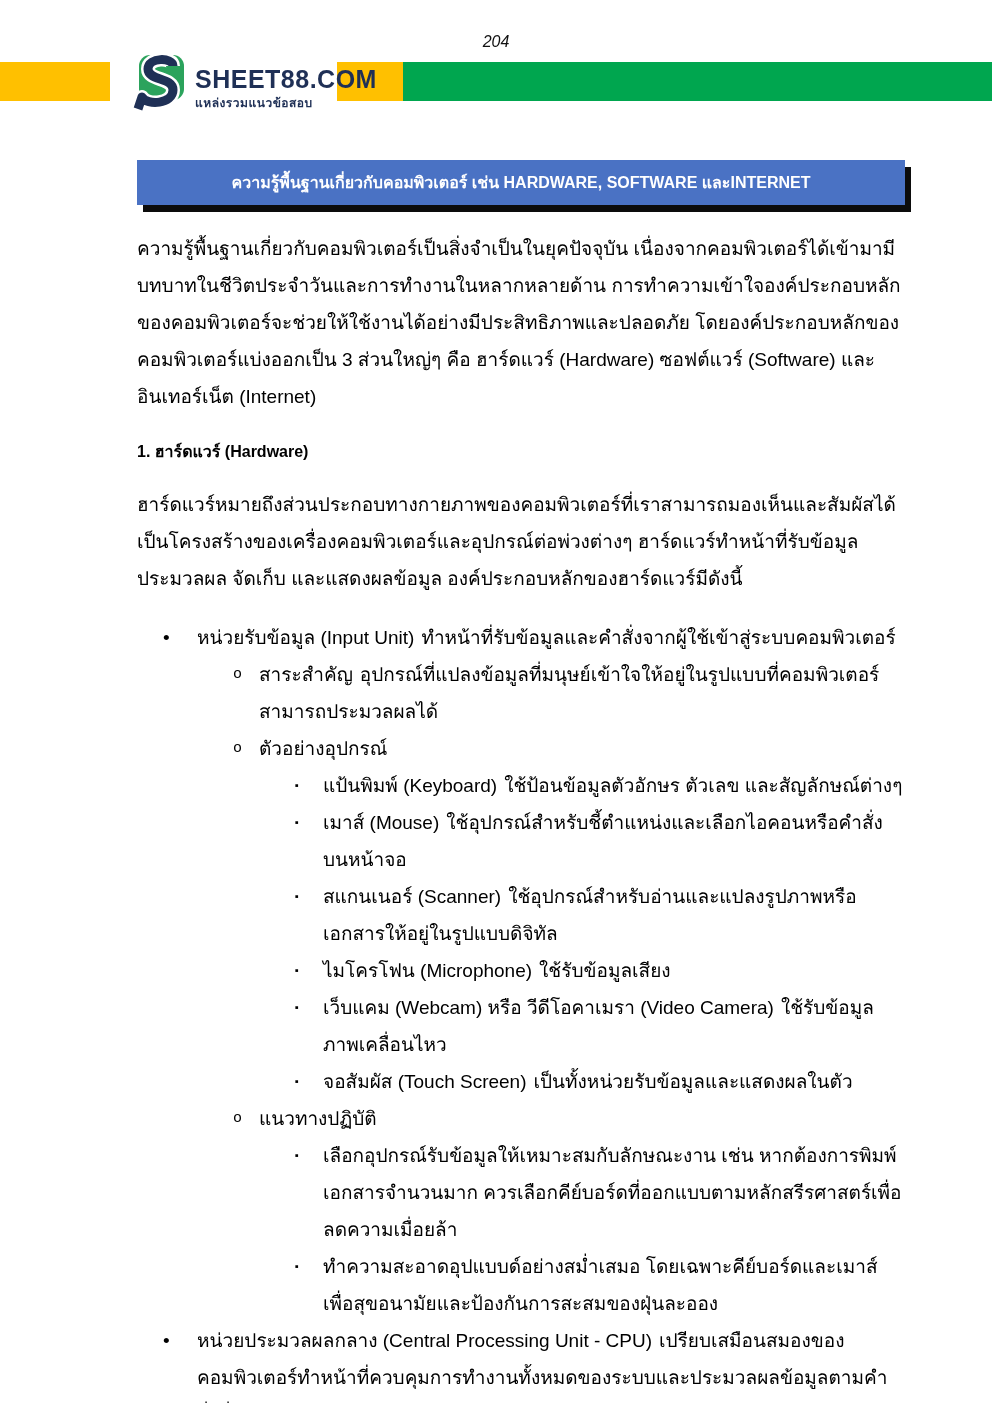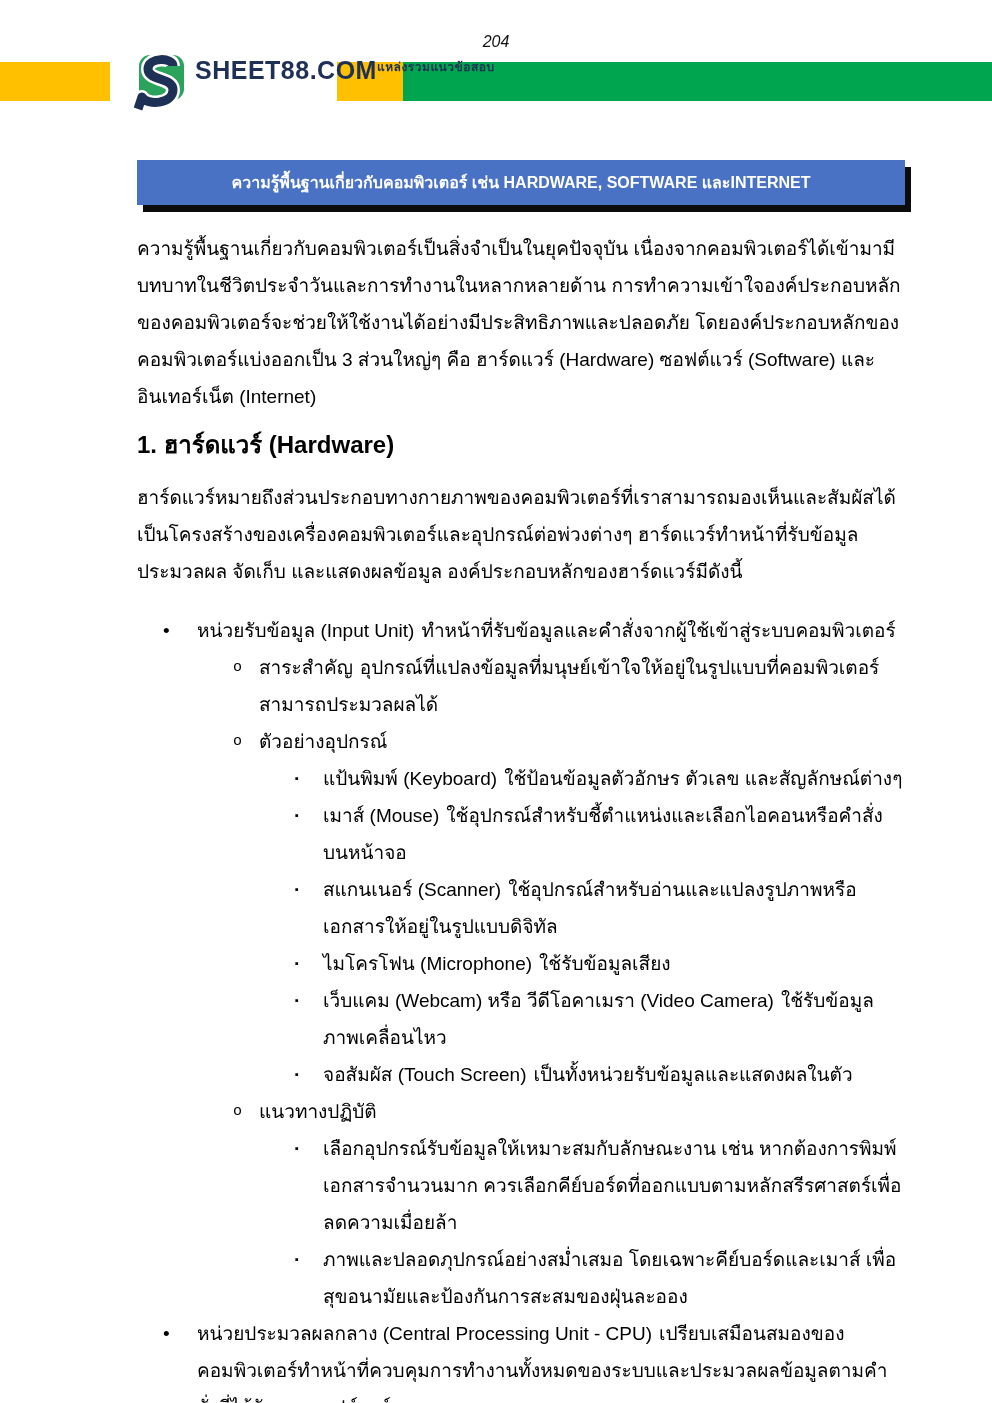--- a/index.html
+++ b/index.html
@@ -25,21 +25,21 @@
   .band { position: absolute; top: 62px; height: 39px; }
   .band-left-yellow  { left: 0;     width: 110px; background: #FFC000; }
   .band-mid-yellow   { left: 337px; width: 66px;  background: #FFC000; }
   .band-green        { left: 403px; width: 589px; background: #00A64F; }
 
   .logo {
     position: absolute; left: 133px; top: 54px;
     display: flex; align-items: flex-start; gap: 10px;
   }
   .logo-icon { width: 52px; height: 60px; flex: 0 0 auto; }
-  .logo-text { display: flex; margin-top: 3px; }
+  .logo-text { display: flex; flex-direction: column; margin-top: 12px; }
   .logo-name {
     font-size: 25px; font-weight: 800; color: #1F3056;
     letter-spacing: 0.5px; line-height: 27px;
   }
   .logo-tagline {
     font-size: 12px; font-weight: 700; color: #1F3056;
     line-height: 21px; letter-spacing: 0.5px;
   }
 
   
@@ -59,22 +59,22 @@
   
   .content {
     position: absolute;
     left: 137px; top: 230px;
     width: 768px;
     font-size: 19px;
     line-height: 37px;
   }
   .para { margin: 0; }
   .section-heading {
-    margin: 11px 0 0 0;
-    font-size: 24px;
+    margin: 18px 0 0 0;
+    font-size: 16px;
     font-weight: 700;
     line-height: 37px;
   }
   .para.body2 { margin-top: 16px; }
 
   .list { margin-top: 22px; }
   .li { position: relative; }
   .li .blt {
     position: absolute; top: 0;
     line-height: 37px;
@@ -175,21 +175,21 @@
         <span class="lead">แนวทางปฏิบัติ</span><span class="txt"></span>
       </div>
 
       <div class="li l3">
         <span class="blt">▪</span>
         <span class="lead"></span><span class="txt">เลือกอุปกรณ์รับข้อมูลให้เหมาะสมกับลักษณะงาน เช่น หากต้องการพิมพ์เอกสารจำนวนมาก ควรเลือกคีย์บอร์ดที่ออกแบบตามหลักสรีรศาสตร์เพื่อลดความเมื่อยล้า</span>
       </div>
 
       <div class="li l3">
         <span class="blt">▪</span>
-        <span class="lead"></span><span class="txt">ภาพและปลอดภุปกรณ์อย่างสม่ำเสมอ โดยเฉพาะคีย์บอร์ดและเมาส์ เพื่อสุขอนามัยและป้องกันการสะสมของฝุ่นละออง</span>
+        <span class="lead"></span><span class="txt">ทำความสะอาดอุปแบบด์อย่างสม่ำเสมอ โดยเฉพาะคีย์บอร์ดและเมาส์ เพื่อสุขอนามัยและป้องกันการสะสมของฝุ่นละออง</span>
       </div>
 
       <div class="li l1">
         <span class="blt">•</span>
         <span class="lead">หน่วยประมวลผลกลาง (Central Processing Unit - CPU)</span><span class="txt">เปรียบเสมือนสมองของคอมพิวเตอร์ทำหน้าที่ควบคุมการทำงานทั้งหมดของระบบและประมวลผลข้อมูลตามคำสั่งที่ได้รับจากซอฟต์แวร์</span>
       </div>
 
     </div>
   </div>
 </div>

